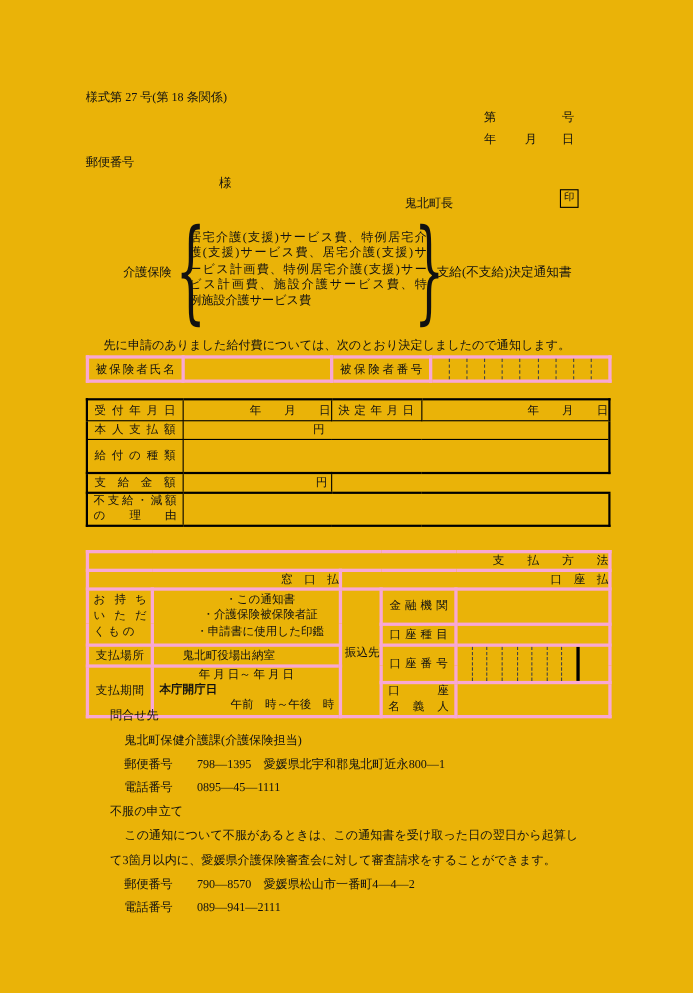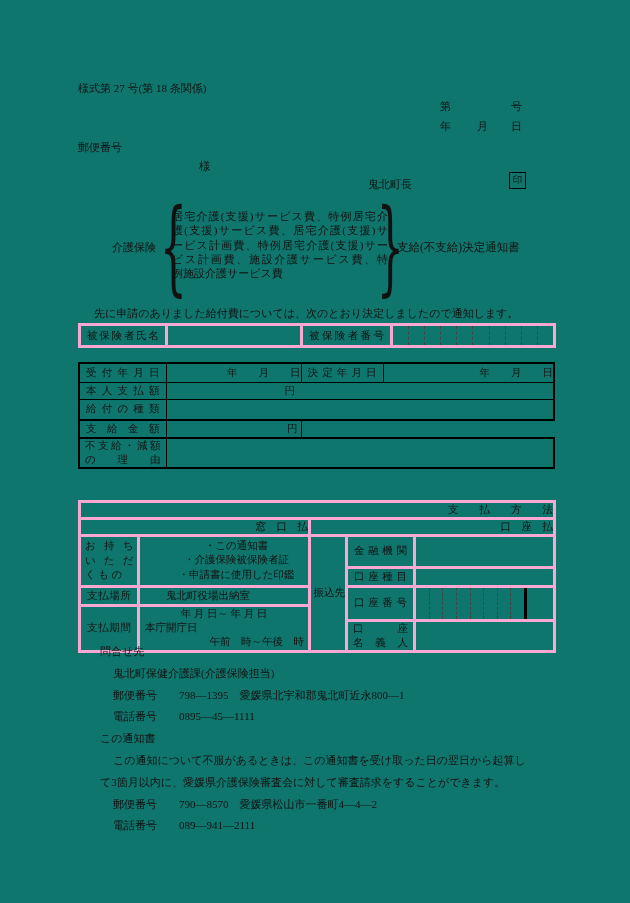--- a/index.html
+++ b/index.html
@@ -1,18 +1,18 @@
 <!DOCTYPE html>
 <html><head>
 <meta charset="utf-8">
 <style>
   html,body { margin:0; padding:0; background:#e8e8e8; }
   .page {
     position:relative; width:630px; height:903px; margin:0 auto;
-    background:#0f766e; color:#111;
+    background:#eab308; color:#111;
     font-family:"Liberation Serif","DejaVu Serif",serif;
     font-size:11px; overflow:hidden;
   }
   .abs { position:absolute; white-space:nowrap; }
 
   
   table { border-collapse:collapse; table-layout:fixed; position:absolute; }
   td { padding:0; font-size:10.5px; vertical-align:middle; overflow:hidden; }
 
   .bordered { border:2px solid #000; }
@@ -36,21 +36,21 @@
   .dash-box-acct { display:flex; height:31px; align-items:stretch; }
   .dash-box-acct .seg { flex:1; border-right:1px dashed #444; }
   .dash-box-acct .bar { width:3px; background:#000; }
   .dash-box-acct .endseg { width:26px; }
 
   .wrapcell { letter-spacing:2.5px; line-height:14.5px; padding:2px 1px 2px 4px;
               white-space:normal; text-align:justify; }
   .items div { line-height:14.6px; padding-left:25px;text-align:center; }
   .period div { line-height:14.2px; }
   .p1 { text-align:center; }
-  .p2 { padding-left:5px; }
+  .p2 { padding-left:5px;font-weight:bold; }
   .p3 { text-align:right; padding-right:4px; }
 
   
   .brace { position:absolute; width:30px; height:80px; line-height:80px; text-align:center;
            font-size:102px; transform:scaleX(0.42); transform-origin:center;
            font-family:"DejaVu Serif",serif; }
   .subject-lines { position:absolute; left:172px; top:209px; width:216px; }
   .subject-lines div { line-height:14.3px; text-align:justify; text-align-last:justify; }
   .subject-lines div.last { text-align-last:left; }
 
@@ -135,21 +135,21 @@
         <tr style="height:19px;">
       <td class="jl bl2 bt2">受付年月日</td>
       <td class="ctr bt2">年　　月　　日</td>
       <td class="jl bt2">決定年月日</td>
       <td class="ctr bt2 br2" style="padding-left:55px;">年　　月　　日</td>
     </tr>
     <tr style="height:17px;">
       <td class="jl bl2">本人支払額</td>
       <td colspan="3" class="br2" style="padding-left:118px;">円</td>
     </tr>
-    <tr style="height:21px;">
+    <tr style="height:31px;">
       <td class="jl bl2 bb2">給付の種類</td>
       <td colspan="3" class="br2 bb2"></td>
     </tr>
     <tr style="height:18px;">
       <td class="jl bl2 bb2">支給金額</td>
       <td class="bb2" style="text-align:right; padding-right:3px;">円</td>
       <td colspan="2" class="bb2 brnone"></td>
     </tr>
     <tr style="height:14px;font-family:Liberation Serif, serif;">
       <td class="bl2 bb2">
@@ -227,20 +227,20 @@
       <td></td>
     </tr>
   </tbody>
     </table>
 
   <div class="footer">
     <div class="f1">問合せ先</div>
     <div class="f2">鬼北町保健介護課(介護保険担当)</div>
     <div class="f2">郵便番号　　798—1395　愛媛県北宇和郡鬼北町近永800—1</div>
     <div class="f2">電話番号　　0895—45—1111</div>
-    <div class="f1">この通知書</div>
+    <div class="f1">不服の申立て</div>
     <div class="f2">この通知について不服があるときは、この通知書を受け取った日の翌日から起算し</div>
     <div class="f1">て3箇月以内に、愛媛県介護保険審査会に対して審査請求をすることができます。</div>
     <div class="f2">郵便番号　　790—8570　愛媛県松山市一番町4—4—2</div>
     <div class="f2">電話番号　　089—941—2111</div>
   </div>
 
 </div>
 
 </body></html>

